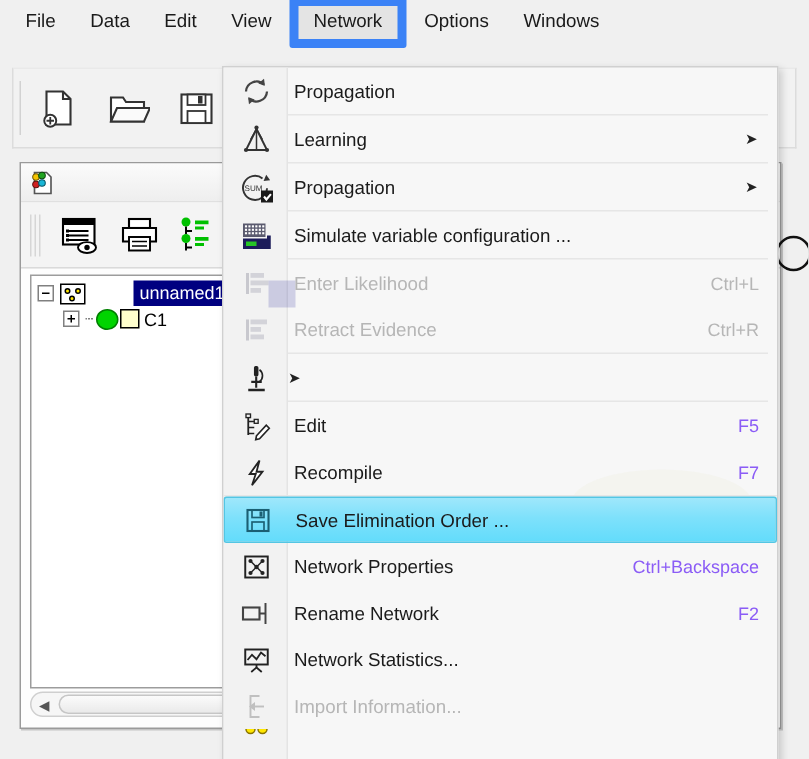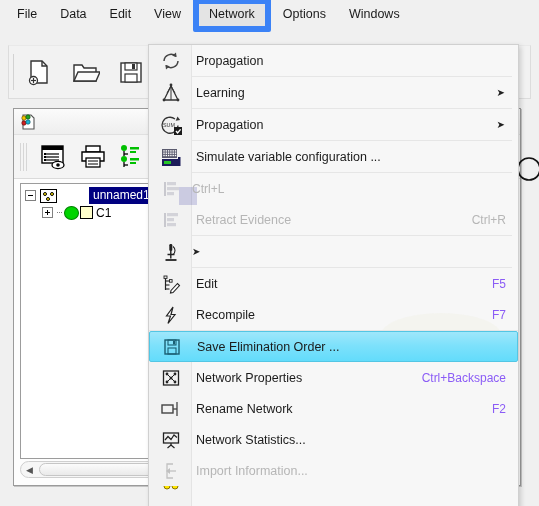--- a/index.html
+++ b/index.html
@@ -518,20 +518,21 @@
 
       <div class="mi disabled">
         <span class="mi-icon">
           <svg width="22" height="22" viewBox="0 0 22 22">
             <rect x="4" y="4" width="2" height="14" fill="#7b7b8c"></rect>
             <rect x="7" y="4" width="9" height="3.2" fill="#9a9aab"></rect>
             <rect x="7" y="9" width="12" height="3.2" fill="#9a9aab"></rect>
             <rect x="7" y="14" width="7" height="3.2" fill="#9a9aab"></rect>
           </svg>
         </span>
+        <span class="mi-label">Enter Likelihood</span>
         <span class="mi-accel">Ctrl+L</span>
       </div>
 
       <div class="mi disabled">
         <span class="mi-icon">
           <svg width="22" height="22" viewBox="0 0 22 22">
             <rect x="4" y="4" width="2" height="14" fill="#7b7b8c"></rect>
             <rect x="7" y="4" width="11" height="3.2" fill="#9a9aab"></rect>
             <rect x="7" y="9" width="7" height="3.2" fill="#9a9aab"></rect>
             <rect x="7" y="14" width="9" height="3.2" fill="#9a9aab"></rect>

